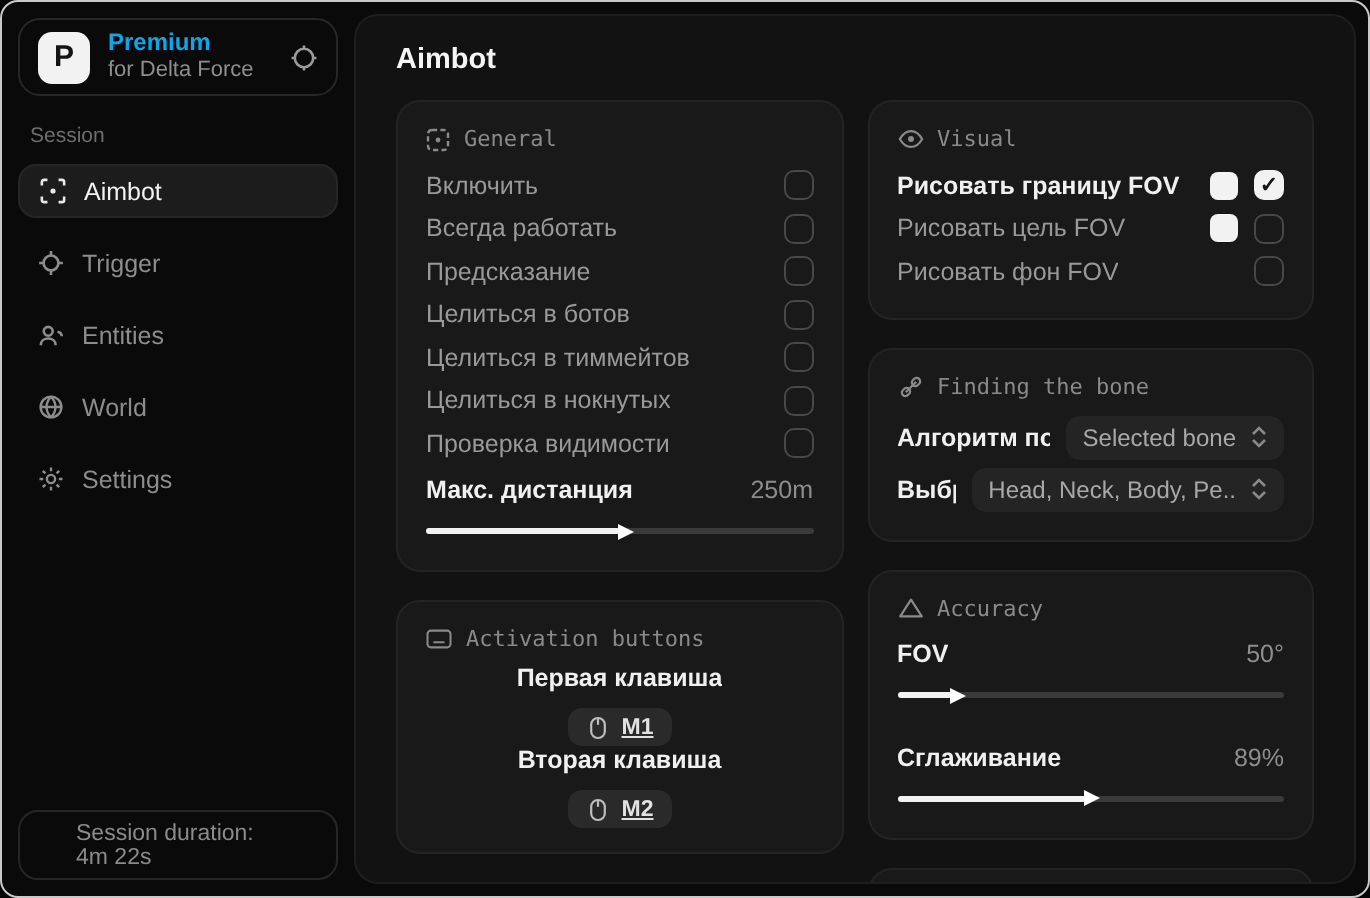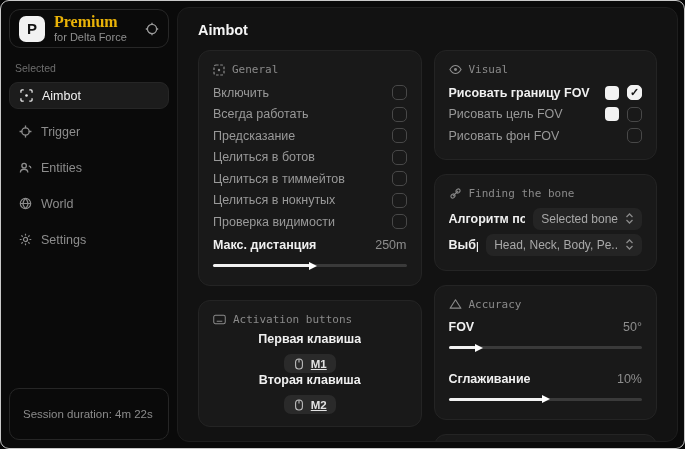--- a/index.html
+++ b/index.html
@@ -20,40 +20,40 @@
     display: flex; align-items: center; gap: 9px;
     border: 1px solid #272727; border-radius: 11px;
     padding: 7px 9px; height: 39px;
   }
   .brand-logo {
     width: 26px; height: 26px; border-radius: 7px; background: #f2f2f2;
     color: #141414; font-weight: bold; font-size: 15px;
     display: flex; align-items: center; justify-content: center; flex: 0 0 auto;
   }
   .brand-text { flex: 1 1 auto; line-height: 1.15; }
-  .brand-title { color: #eab308; font-size: 16px; font-weight: bold; font-family: Liberation Serif, serif; }
+  .brand-title { color: #0ea5e9; font-size: 12px; font-weight: bold; }
   .brand-sub { color: #8f8f8f; font-size: 11px; }
   .brand-action { color: #9a9a9a; display: flex; align-items: center; }
 
   .category-label { color: #6e6e6e; font-size: 10.5px; margin: 14px 6px 8px; }
 
   .nav-item {
     display: flex; align-items: center; gap: 9px;
     height: 27px; padding: 0 10px; margin-bottom: 9px;
     border-radius: 9px; color: #8d8d8d; font-size: 12.5px;
     cursor: pointer;
   }
   .nav-item .nav-icon { display: flex; align-items: center; color: #8d8d8d; }
   .nav-item.active { background: #1c1c1c; border: 1px solid #262626; color: #f2f2f2; }
   .nav-item.active .nav-icon { color: #e8e8e8; }
 
   .session-card {
     position: absolute; left: 8px; right: 8px; bottom: 8px;
     border: 1px solid #262626; border-radius: 10px;
-    height: 52px; display: flex; align-items: center; padding: 0 13px;
+    height: 35px; display: flex; align-items: center; padding: 0 28px;
     color: #8b8b8b; font-size: 11.5px;
   }
 
   
   .main-card {
     position: absolute; left: 176px; top: 6px; right: 6px; bottom: 6px;
     background: #121212; border: 1px solid #1e1e1e; border-radius: 12px;
     padding: 14px 20px; overflow: hidden;
   }
   .page-title { color: #f5f5f5; font-size: 14.5px; font-weight: bold; margin-bottom: 12px; }
@@ -131,21 +131,21 @@
         <div class="brand-sub">for Delta Force</div>
       </div>
       <div class="brand-action">
         <svg width="14" height="14" viewBox="0 0 14 14" fill="none" stroke="currentColor" stroke-width="1.3">
           <circle cx="7" cy="7" r="4.6"></circle>
             <path d="M7 0.8v2.2M7 11v2.2M0.8 7h2.2M11 7h2.2"></path>
         </svg>
       </div>
     </div>
 
-    <div class="category-label">Selected</div>
+    <div class="category-label">Session</div>
 
     <div class="nav-item active">
       <span class="nav-icon">
         <svg width="13" height="13" viewBox="0 0 14 14" fill="none" stroke="currentColor" stroke-width="1.4">
           <path d="M1 4V2.2C1 1.5 1.5 1 2.2 1H4M10 1h1.8C12.5 1 13 1.5 13 2.2V4M13 10v1.8c0 .7-.5 1.2-1.2 1.2H10M4 13H2.2C1.5 13 1 12.5 1 11.8V10"></path>
           <circle cx="7" cy="7" r="1.4" fill="currentColor" stroke="none"></circle>
         </svg>
       </span>
       <span>Aimbot</span>
     </div>
@@ -360,21 +360,21 @@
             <span class="row-value">50°</span>
           </div>
           <div class="slider">
             <div class="slider-fill" style="width: 14%;">
                 <div class="slider-thumb"></div>
               </div>
           </div>
 
           <div class="row mt4">
             <span class="row-label bright">Сглаживание</span>
-            <span class="row-value">10%</span>
+            <span class="row-value">89%</span>
           </div>
           <div class="slider">
             <div class="slider-fill" style="width: 49%;">
                 <div class="slider-thumb"></div>
               </div>
           </div>
         </section>
 
         <section class="panel">
           <div class="panel-title">

